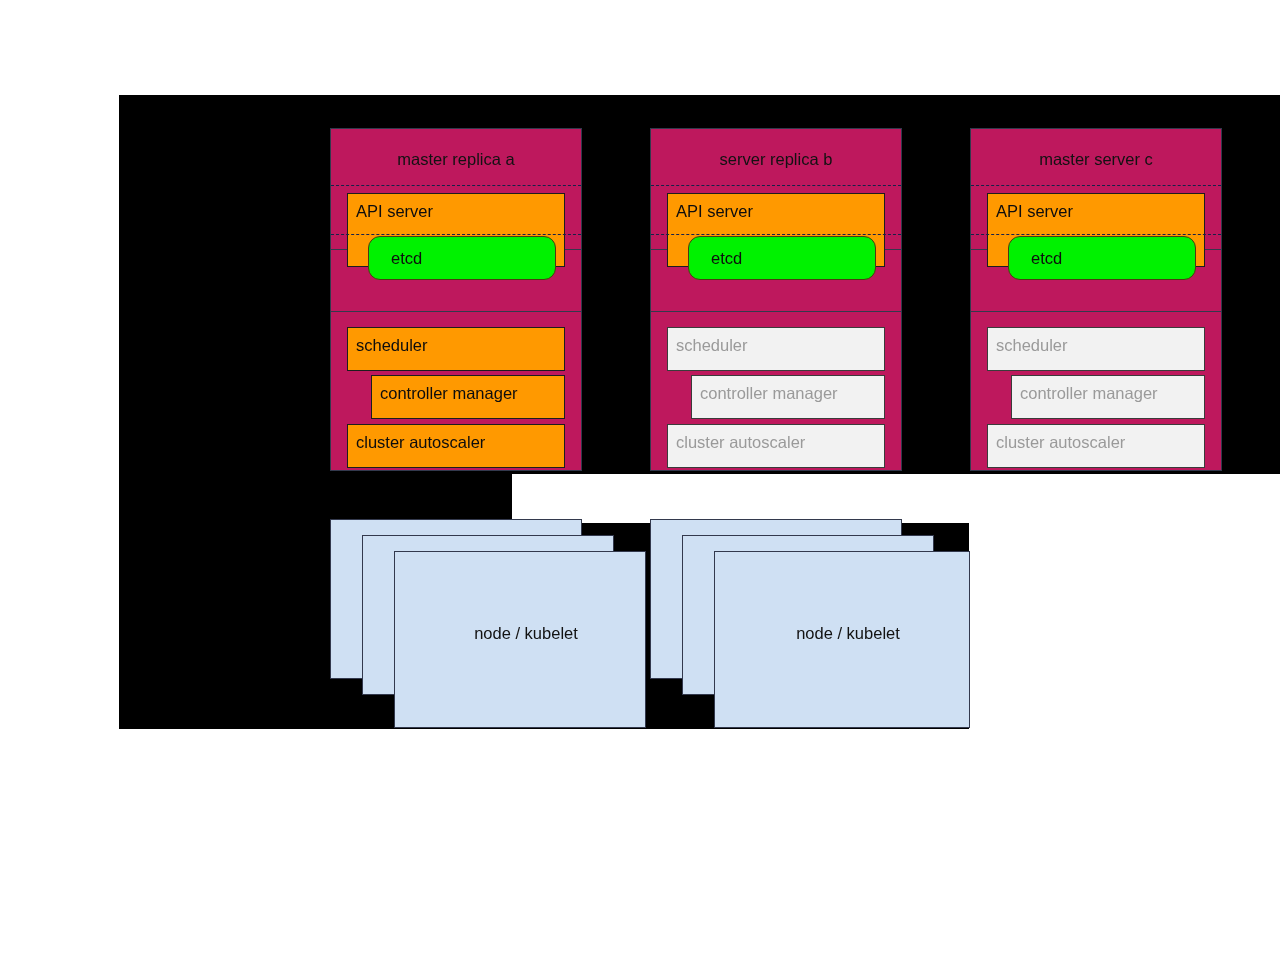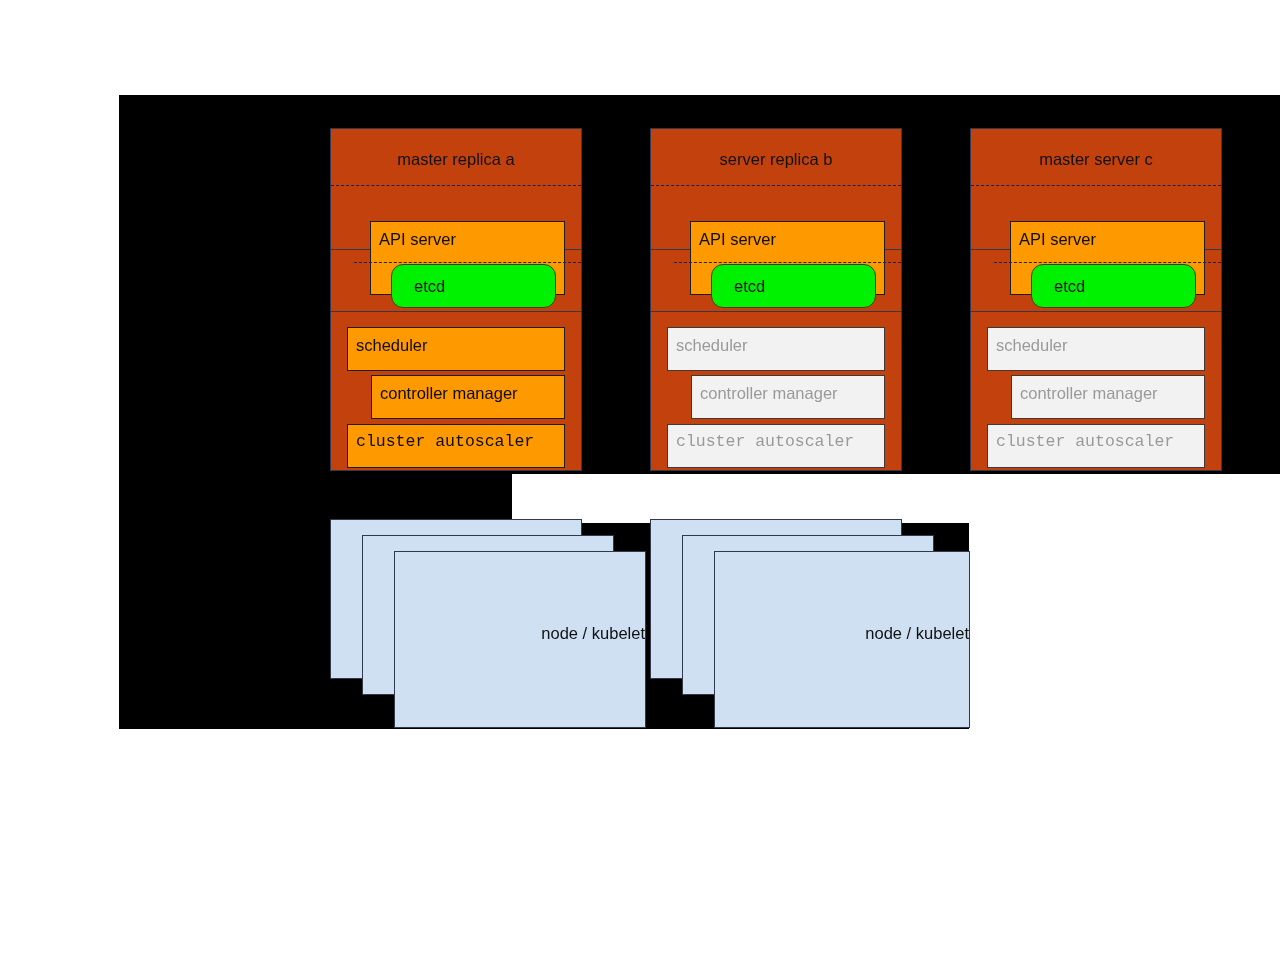--- a/index.html
+++ b/index.html
@@ -28,21 +28,21 @@
   
   .black-band {
     position: absolute;
     background: #000000;
   }
 
   
   .replica {
     position: absolute;
     box-sizing: border-box;
-    background: #c2410c;
+    background: #be185d;
     border: 1px solid #33394d;
     width: 252px;
     top: 128px;
     height: 343px;
   }
   .replica-title {
     position: absolute;
     left: 0;
     right: 0;
     top: 20px;
@@ -85,24 +85,24 @@
     line-height: 34px;
     padding-left: 8px;
     white-space: nowrap;
   }
   .proc.disabled {
     background: #f2f2f2;
     border: 1px solid #3b3b3b;
     color: #9a9a9a;
   }
 
-  .proc-api      { top: 92px; height: 74px; line-height: 34px; margin-left: 23px; }
+  .proc-api      { top: 64px; height: 74px; line-height: 34px; }
   .proc-sched    { top: 198px; }
   .proc-cm       { top: 246px; margin-left: 24px; }
-  .proc-ca       { top: 295px; font-family: Liberation Mono, monospace; }
+  .proc-ca       { top: 295px; }
 
   
   .etcd {
     position: absolute;
     left: 20px;
     right: 8px;
     top: 42px;
     height: 44px;
     box-sizing: border-box;
     background: #00f200;
@@ -123,21 +123,21 @@
     position: absolute;
     box-sizing: border-box;
     background: #cfe0f3;
     border: 1px solid #33394d;
   }
   .node-label {
     position: absolute;
     left: 12px;
     right: 0;
     top: 72px;
-    text-align: right;
+    text-align: center;
     font-size: 16.5px;
     color: #121212;
   }
 </style>
 </head>
 <body>
 
 <div id="canvas">
 
   <div class="black-band" style="left:119px; top:95px; width:1161px; height:379px;"></div>

